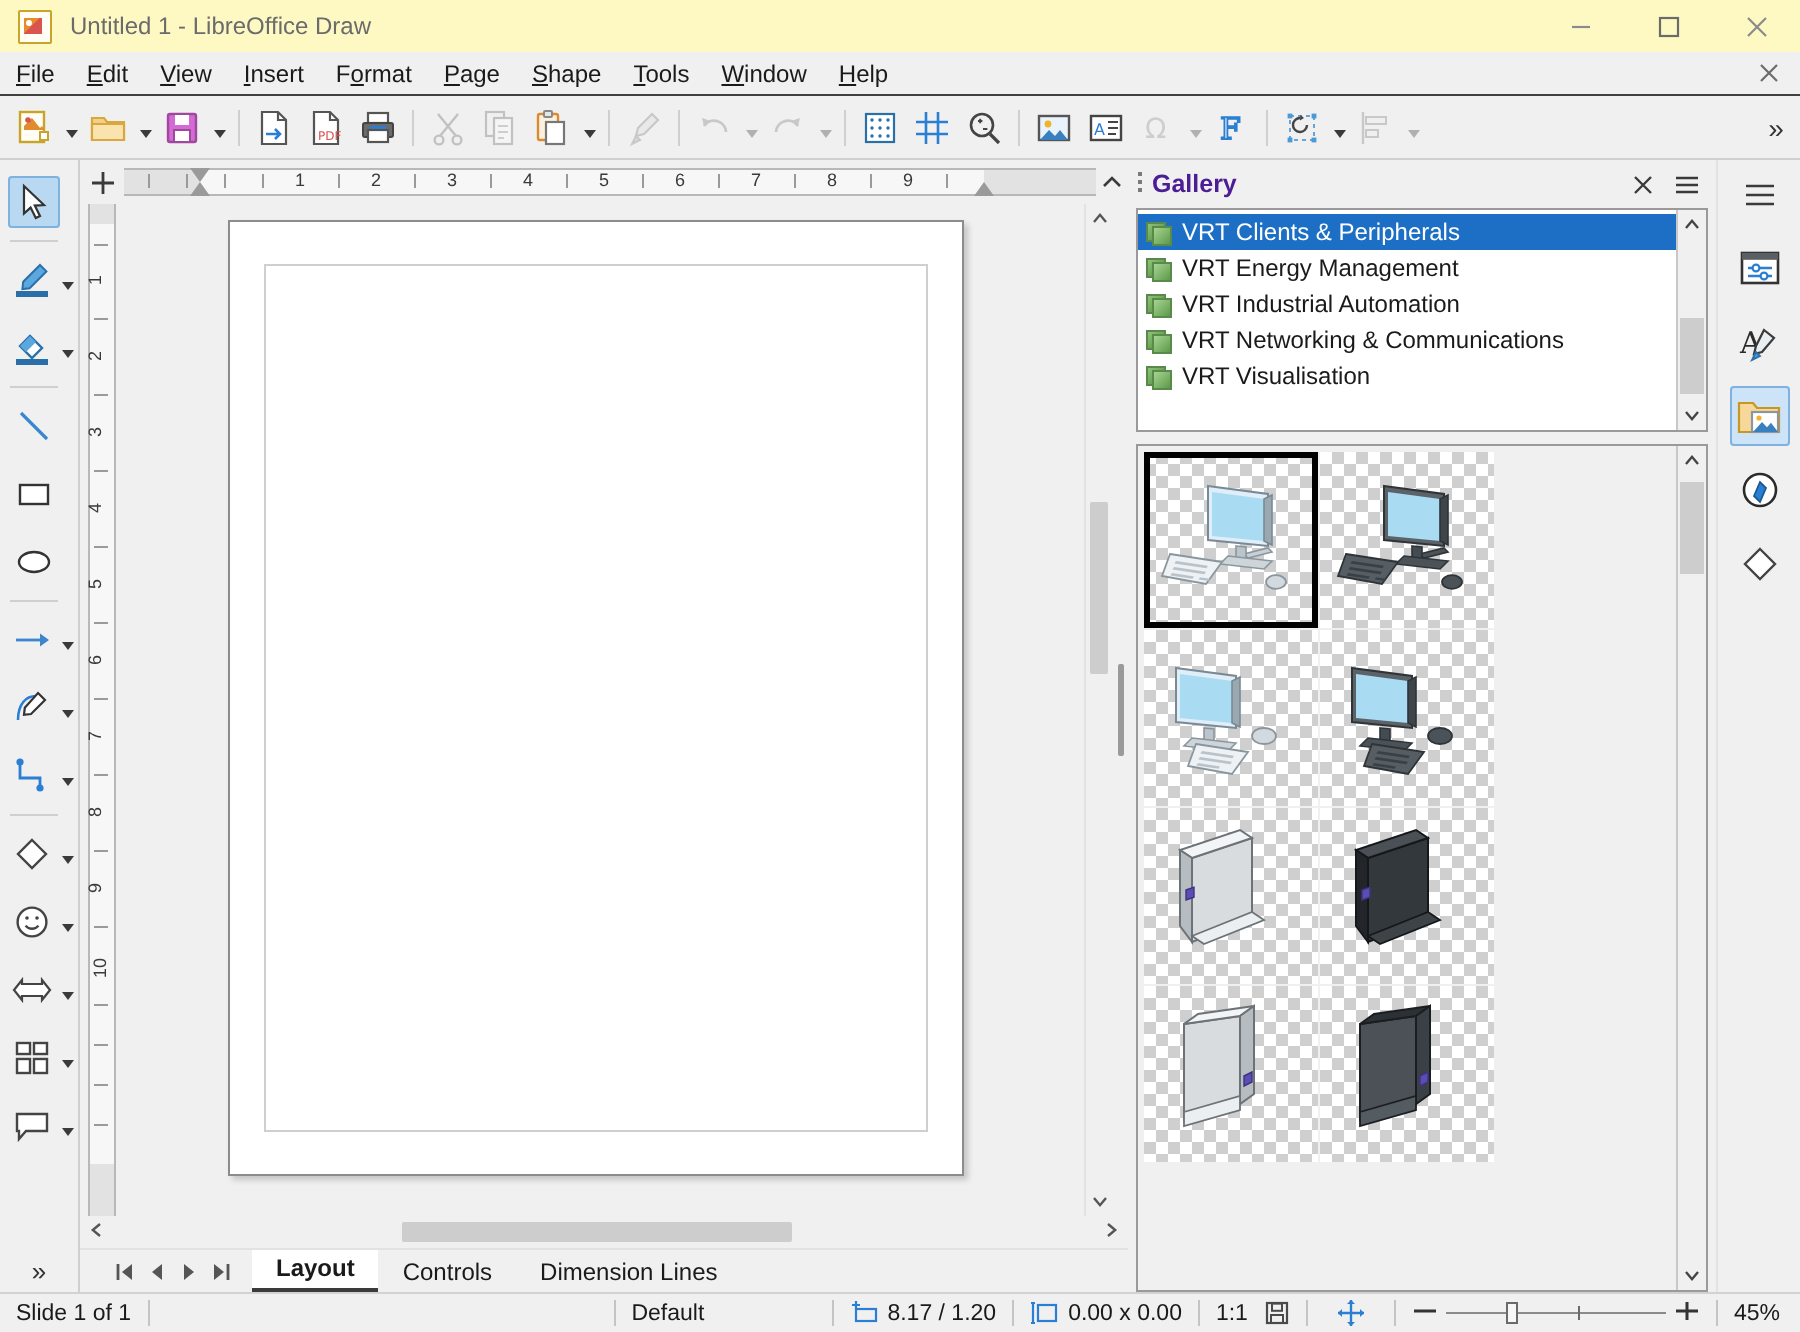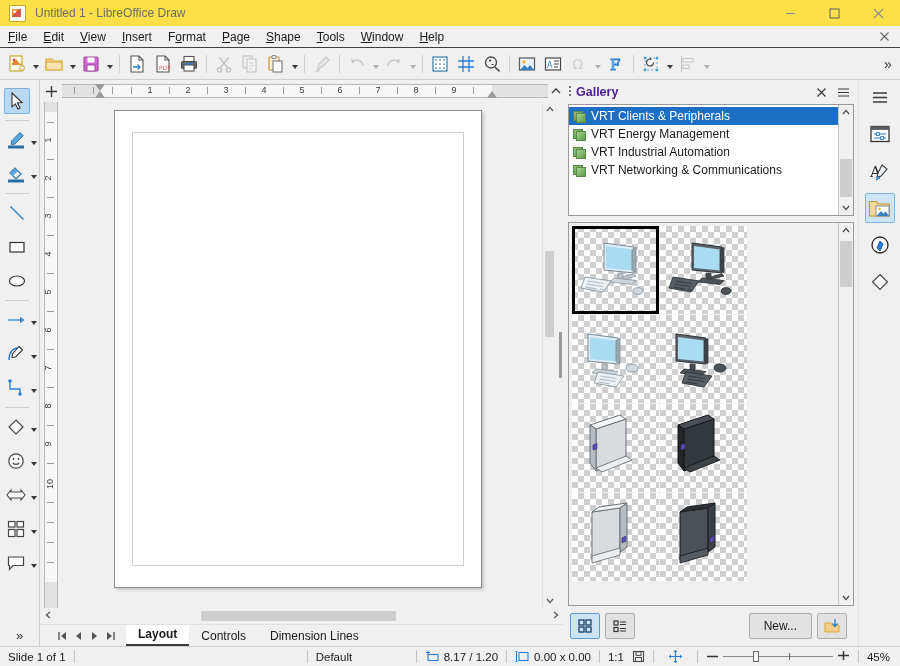--- a/index.html
+++ b/index.html
@@ -7,21 +7,21 @@
   body {
     width:900px; height:666px; overflow:hidden;
     font-family:"Liberation Sans", sans-serif;
     font-size:12px; color:#1a1a1a;
     background:#f0f0f0;
     -webkit-font-smoothing:antialiased;
   }
   .app { width:900px; height:666px; display:flex; flex-direction:column; background:#f0f0f0; }
 
   
-  .titlebar { height:26px; display:flex; align-items:center; background:#fde047; flex:0 0 26px; }
+  .titlebar { height:26px; display:flex; align-items:center; background:#fef9c3; flex:0 0 26px; }
   .title-icon { width:17px; height:17px; margin-left:9px; position:relative; flex:0 0 auto; }
   .title-icon .sheet { position:absolute; inset:0; border:1.4px solid #c8a528; border-radius:1px; background:#fffdf4; }
   .title-icon .im { position:absolute; left:3px; top:4px; width:9px; height:8px; background:
       linear-gradient(135deg,#e88b2e 0%,#e88b2e 45%,#d9534f 46%,#d9534f 100%); }
   .title-icon .dot { position:absolute; left:4px; top:5px; width:3px; height:3px; border-radius:50%; background:#fff; }
   .title-text { margin-left:9px; font-size:12px; color:#6b6b6b; }
   .wbtns { margin-left:auto; display:flex; }
   .wbtn { width:44px; height:26px; display:flex; align-items:center; justify-content:center; color:#8b8b8b; }
   .wbtn svg { display:block; }
 
@@ -834,20 +834,29 @@
           </div>
           <div class="tl-item">
             <span class="tl-icon">
                 <i class="b"></i>
                 <i class="g"></i>
                 <i class="f"></i>
                 <i class="g2"></i>
               </span>
             <span>VRT Networking &amp; Communications</span>
           </div>
+          <div class="tl-item">
+            <span class="tl-icon">
+                <i class="b"></i>
+                <i class="g"></i>
+                <i class="f"></i>
+                <i class="g2"></i>
+              </span>
+            <span>VRT Visualisation</span>
+          </div>
         </div>
         <div class="tl-scroll">
           <div class="sb-arrow">
             <svg width="8" height="6" viewBox="0 0 8 6">
                 <path d="M1 5l3-3.6L7 5" stroke="#444" stroke-width="1.2" fill="none"></path>
               </svg>
           </div>
           <div class="z">
               <div class="th"></div>
             </div>
@@ -985,45 +994,20 @@
               <div class="th"></div>
             </div>
           <div class="sb-arrow">
             <svg width="8" height="6" viewBox="0 0 8 6">
                 <path d="M1 1l3 3.6L7 1" stroke="#444" stroke-width="1.2" fill="none"></path>
               </svg>
           </div>
         </div>
       </div>
 
-      <div class="deck-foot">
-        <div class="gbtn act">
-          <svg width="16" height="16" viewBox="0 0 16 16">
-            <rect x="2" y="2" width="5" height="5" fill="none" stroke="#1a3f66" stroke-width="1.3"></rect>
-            <rect x="9" y="2" width="5" height="5" fill="none" stroke="#1a3f66" stroke-width="1.3"></rect>
-            <rect x="2" y="9" width="5" height="5" fill="none" stroke="#1a3f66" stroke-width="1.3"></rect>
-            <rect x="9" y="9" width="5" height="5" fill="none" stroke="#1a3f66" stroke-width="1.3"></rect>
-          </svg>
-        </div>
-        <div class="gbtn">
-          <svg width="16" height="16" viewBox="0 0 16 16">
-            <rect x="2" y="3" width="4" height="4" fill="none" stroke="#333" stroke-width="1.2"></rect>
-            <rect x="2" y="9.5" width="4" height="4" fill="none" stroke="#333" stroke-width="1.2"></rect>
-            <path d="M8 4h6M8 6.5h6M8 10.5h6M8 13h6" stroke="#333" stroke-width="1.1"></path>
-          </svg>
-        </div>
-        <div style="flex:1 1 auto"></div>
-        <div class="gbtn wide">New...</div>
-        <div class="gbtn">
-          <svg width="18" height="16" viewBox="0 0 18 16">
-            <path d="M2 5h6l1.5 2H16v7H2z" fill="#f5cf87" stroke="#d9a83c" stroke-width="1"></path>
-            <path d="M12 1v7m-2.5-2.5L12 8.5l2.5-3" stroke="#2a7fd4" stroke-width="1.3" fill="none"></path>
-          </svg>
-        </div>
-      </div>
     </div>
 
     <div class="rrail">
       <div class="rr">
         <svg width="16" height="13" viewBox="0 0 16 13">
             <path d="M1 2h14M1 6.5h14M1 11h14" stroke="#3a3a3a" stroke-width="1.3"></path>
           </svg>
       </div>
       <div class="rr">
         <svg width="22" height="20" viewBox="0 0 22 20">

